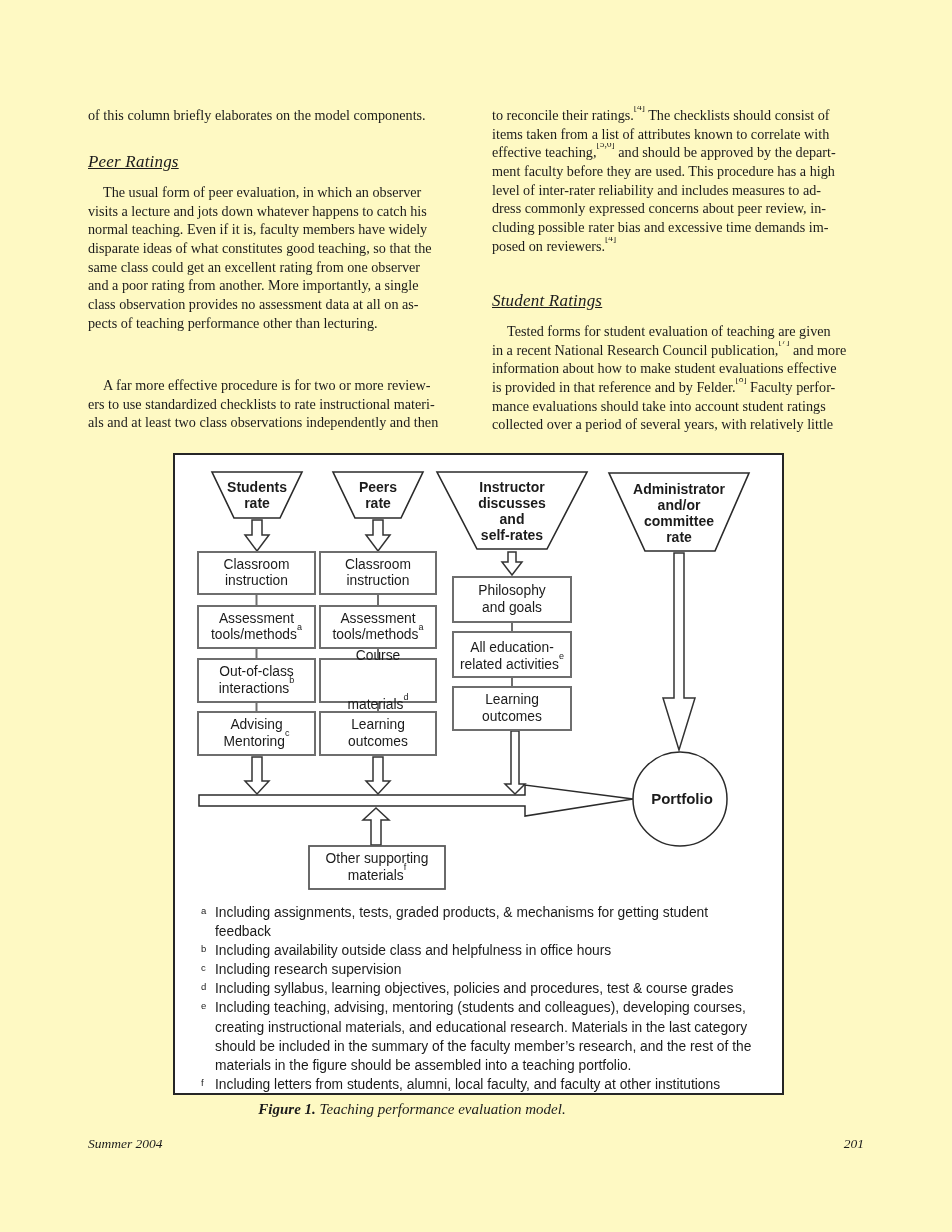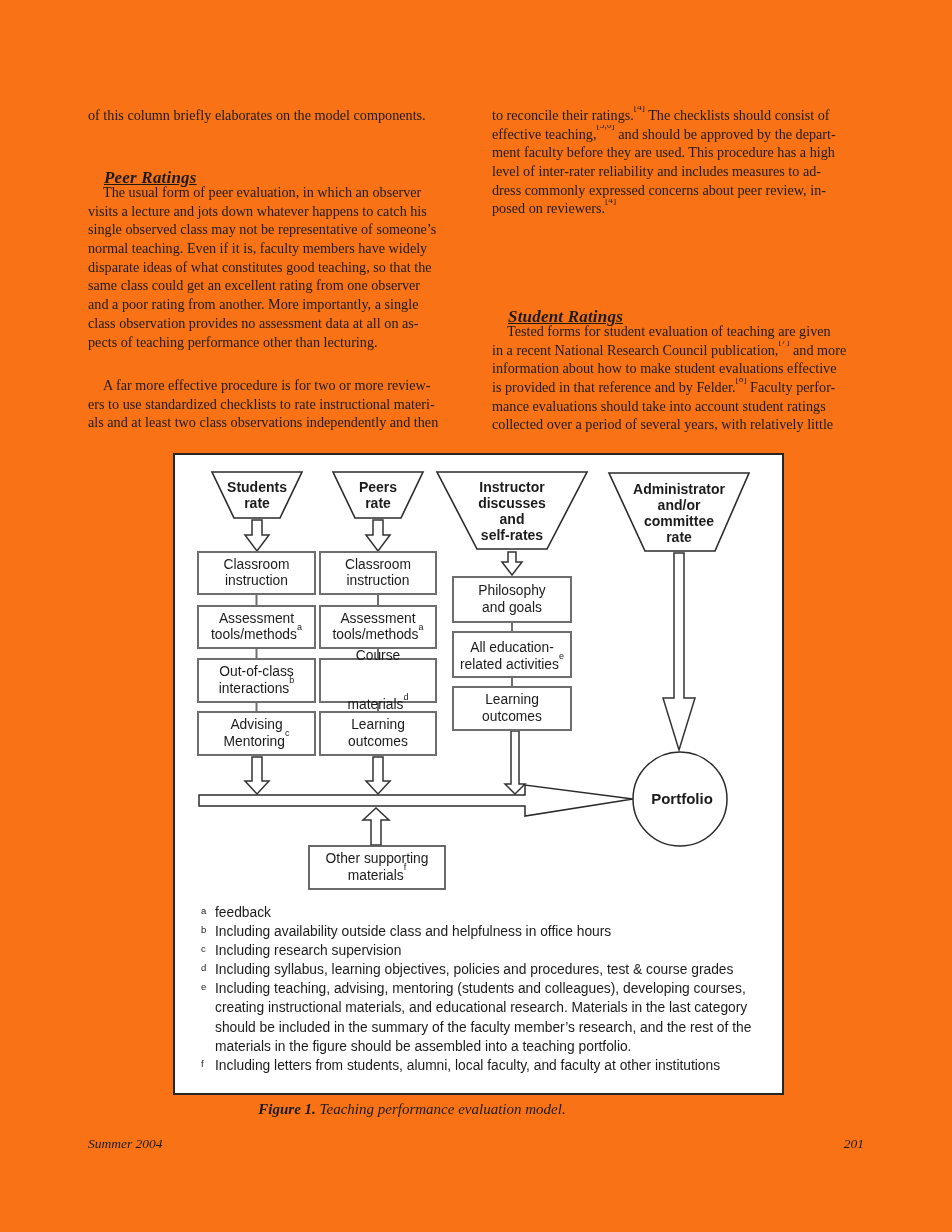--- a/index.html
+++ b/index.html
@@ -1,29 +1,29 @@
 <!DOCTYPE html>
 <html><head>
 <meta charset="utf-8">
 <style>
   html,body { margin:0; padding:0; background:#ffffff; }
-  .page { position:relative; width:952px; height:1232px; background:#f97316; overflow:hidden;
+  .page { position:relative; width:952px; height:1232px; background:#fef9c3; overflow:hidden;
           font-family:"Liberation Serif", serif; color:#1b1b1b; }
 
   
   .col { position:absolute; width:372px; }
   .col-left  { left:88px;  top:106px; height:340px; }
   .col-right { left:492px; top:106px; height:340px; }
   .block { position:absolute; left:0; width:372px; font-size:14.2px; line-height:18.7px; }
   .jlines .tline { overflow:hidden; }
   .body-text .tline { height:18.7px; }
   .jlines .tline:not(.tline-last)::after { content:""; display:inline-block; width:100%; height:0; }
   .tline-first { text-indent:15px; }
   sup { font-size:9.5px; line-height:0; position:relative; top:-4.5px; }
-  .section-heading { position:absolute; left:0; margin:16px; font-size:17px; font-weight:bold; font-style:italic;
+  .section-heading { position:absolute; left:0; margin:0; font-size:17px; font-weight:normal; font-style:italic;
                      text-decoration:underline; letter-spacing:0.2px; }
 
   
   .figure-frame { position:absolute; left:173px; top:453px; width:611px; height:642px;
                   border:2px solid #262626; box-sizing:border-box; background:#ffffff; }
   .figure-frame svg { position:absolute; left:0; top:0; }
   .dlabel { position:absolute; display:flex; flex-direction:column; justify-content:center; align-items:center;
             font-family:"Liberation Sans", sans-serif; font-size:13.8px; line-height:16.5px; text-align:center;
             color:#1b1b1b; }
   .dlabel.bold { font-weight:bold; font-size:14px; line-height:16px; }
@@ -48,42 +48,43 @@
 <div class="page">
 
   <div class="col col-left">
     <div class="block body-text jlines" style="top:0;">
         <div class="tline tline-last">of this column briefly elaborates on the model components.</div>
       </div>
     <h2 class="section-heading" style="top:46px;">Peer Ratings</h2>
     <div class="block body-text jlines" style="top:77px;">
         <div class="tline tline-first">The usual form of peer evaluation, in which an observer</div>
         <div class="tline">visits a lecture and jots down whatever happens to catch his</div>
-        <div class="tline">single observed class may not be representative of someone’s</div>
         <div class="tline">normal teaching. Even if it is, faculty members have widely</div>
         <div class="tline">disparate ideas of what constitutes good teaching, so that the</div>
         <div class="tline">same class could get an excellent rating from one observer</div>
         <div class="tline">and a poor rating from another. More importantly, a single</div>
         <div class="tline">class observation provides no assessment data at all on as-</div>
         <div class="tline tline-last">pects of teaching performance other than lecturing.</div>
       </div>
     <div class="block body-text jlines" style="top:270px;">
         <div class="tline tline-first">A far more effective procedure is for two or more review-</div>
         <div class="tline">ers to use standardized checklists to rate instructional materi-</div>
         <div class="tline tline-last">als and at least two class observations independently and then</div>
       </div>
   </div>
 
   <div class="col col-right">
     <div class="block body-text jlines" style="top:0;">
         <div class="tline">to reconcile their ratings.<sup>[4]</sup> The checklists should consist of</div>
+        <div class="tline">items taken from a list of attributes known to correlate with</div>
         <div class="tline">effective teaching,<sup>[5,6]</sup> and should be approved by the depart-</div>
         <div class="tline">ment faculty before they are used. This procedure has a high</div>
         <div class="tline">level of inter-rater reliability and includes measures to ad-</div>
         <div class="tline">dress commonly expressed concerns about peer review, in-</div>
+        <div class="tline">cluding possible rater bias and excessive time demands im-</div>
         <div class="tline tline-last">posed on reviewers.<sup>[4]</sup></div>
       </div>
     <h2 class="section-heading" style="top:185px;">Student Ratings</h2>
     <div class="block body-text jlines" style="top:216px;">
         <div class="tline tline-first">Tested forms for student evaluation of teaching are given</div>
         <div class="tline">in a recent National Research Council publication,<sup>[7]</sup> and more</div>
         <div class="tline">information about how to make student evaluations effective</div>
         <div class="tline">is provided in that reference and by Felder.<sup>[8]</sup> Faculty perfor-</div>
         <div class="tline">mance evaluations should take into account student ratings</div>
         <div class="tline tline-last">collected over a period of several years, with relatively little</div>
@@ -204,20 +205,21 @@
     <div class="dlabel bold" style="left:458px;top:324px;width:98px;height:40px;font-size:15px;">Portfolio</div>
     <div class="dlabel" style="left:134px;top:391px;width:136px;height:43px;">
         <div class="tline">Other supporting</div>
         <div class="tline tline-last">materials<sup>f</sup></div>
       </div>
 
     <div class="fn-block" style="left:26px;top:448px;width:578px;">
       <div class="fn-row">
         <div class="fn-marker">a</div>
         <div class="fn-body jlines">
+            <div class="tline">Including assignments, tests, graded products, &amp; mechanisms for getting student</div>
             <div class="tline tline-last">feedback</div>
           </div>
       </div>
       <div class="fn-row">
         <div class="fn-marker">b</div>
         <div class="fn-body jlines">
             <div class="tline tline-last">Including availability outside class and helpfulness in office hours</div>
           </div>
       </div>
       <div class="fn-row">

